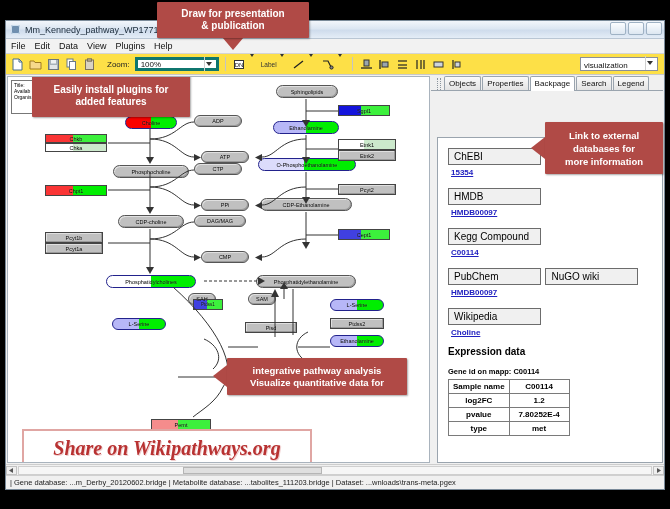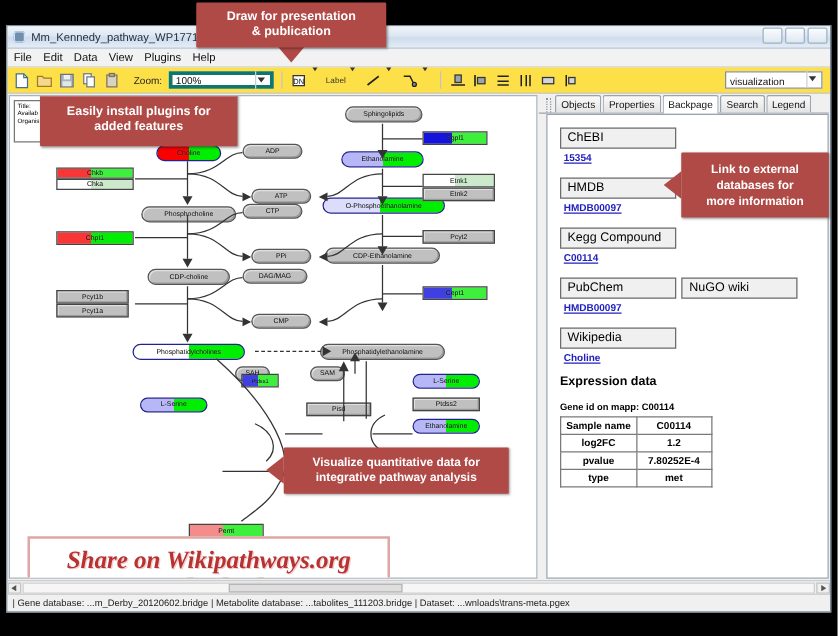--- a/index.html
+++ b/index.html
@@ -70,20 +70,21 @@
   }
   
   .bodysplit{ flex:1; display:flex; min-height:0; background:#f0f0f0; }
   .canvas-wrap{
     flex:1; background:#fff; border:1px solid #a9b3bd; margin:1px;
     position:relative; overflow:hidden;
   }
   .sidebar{
     width:232px; margin:1px 1px 1px 0; display:flex; flex-direction:column;
     background:#f0f0f0;
+    gap:46px;
   }
   
   .tabs{ display:flex; align-items:flex-end; height:15px; padding-left:6px; gap:1px;
          border-bottom:1px solid #9aa4ae; background:#f0f0f0; }
   .tab{
     font-size:8px; padding:1px 4px 1px; border:1px solid #9aa4ae; border-bottom:none;
     background:linear-gradient(to bottom,#fafafa,#e3e3e3); color:#111;
     border-radius:2px 2px 0 0; line-height:11px;
   }
   .tab.active{ background:#fff; position:relative; top:1px; padding-bottom:2px; }
@@ -518,22 +519,22 @@
           <span class="lbl">Pemt</span>
           </div>
       </div>
 
       <div class="callout" style="left:24px;top:-2px;width:158px;height:42px;flex-direction:column;font-size:10px;">
         <span>Easily install plugins for</span>
         <span>added features</span>
       </div>
 
       <div class="callout" style="left:219px;top:281px;width:180px;height:37px;flex-direction:column;font-size:9.5px;">
+        <span>integrative pathway analysis</span>
         <span>Visualize quantitative data  for</span>
-        <span>integrative pathway analysis</span>
       </div>
       <div class="arrow-left" style="left:205px;top:288px;"></div>
 
       <div class="share-box" style="left:14px;top:352px;text-align:center;">
         <span class="share-text">Share on Wikipathways.org</span>
       </div>
     </div>
 
     <div class="sidebar">
       <div class="tabs">

